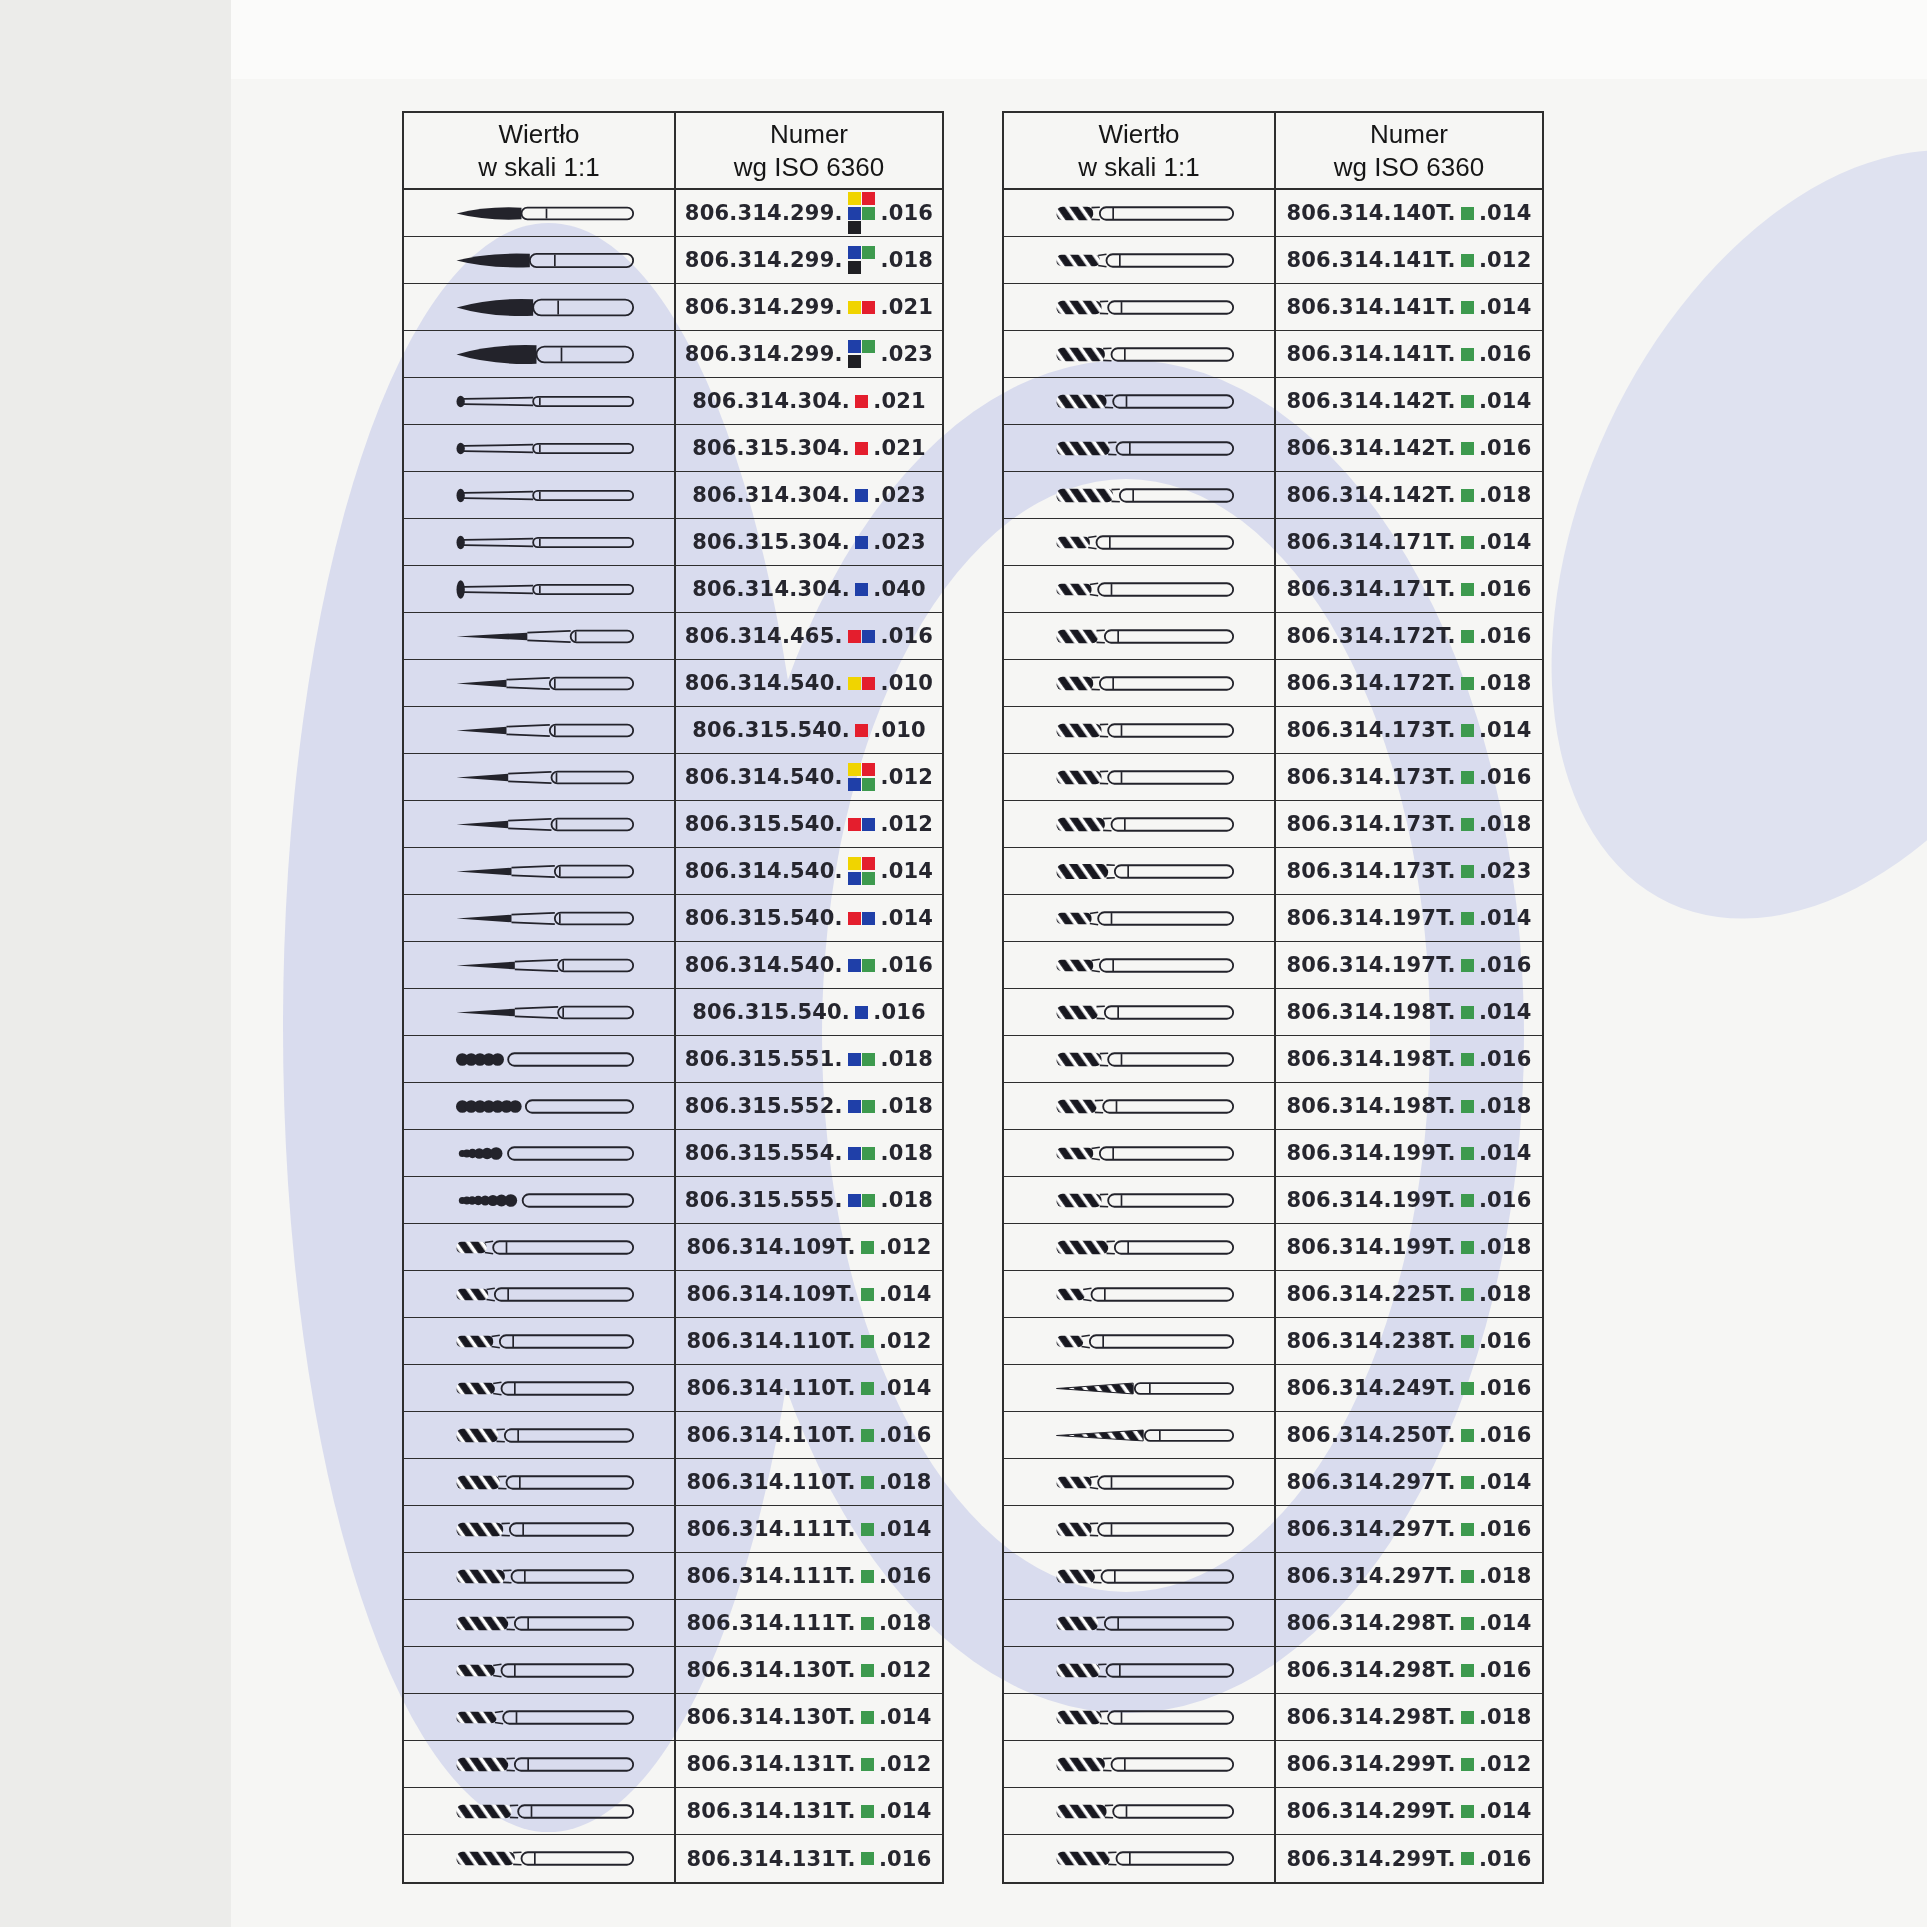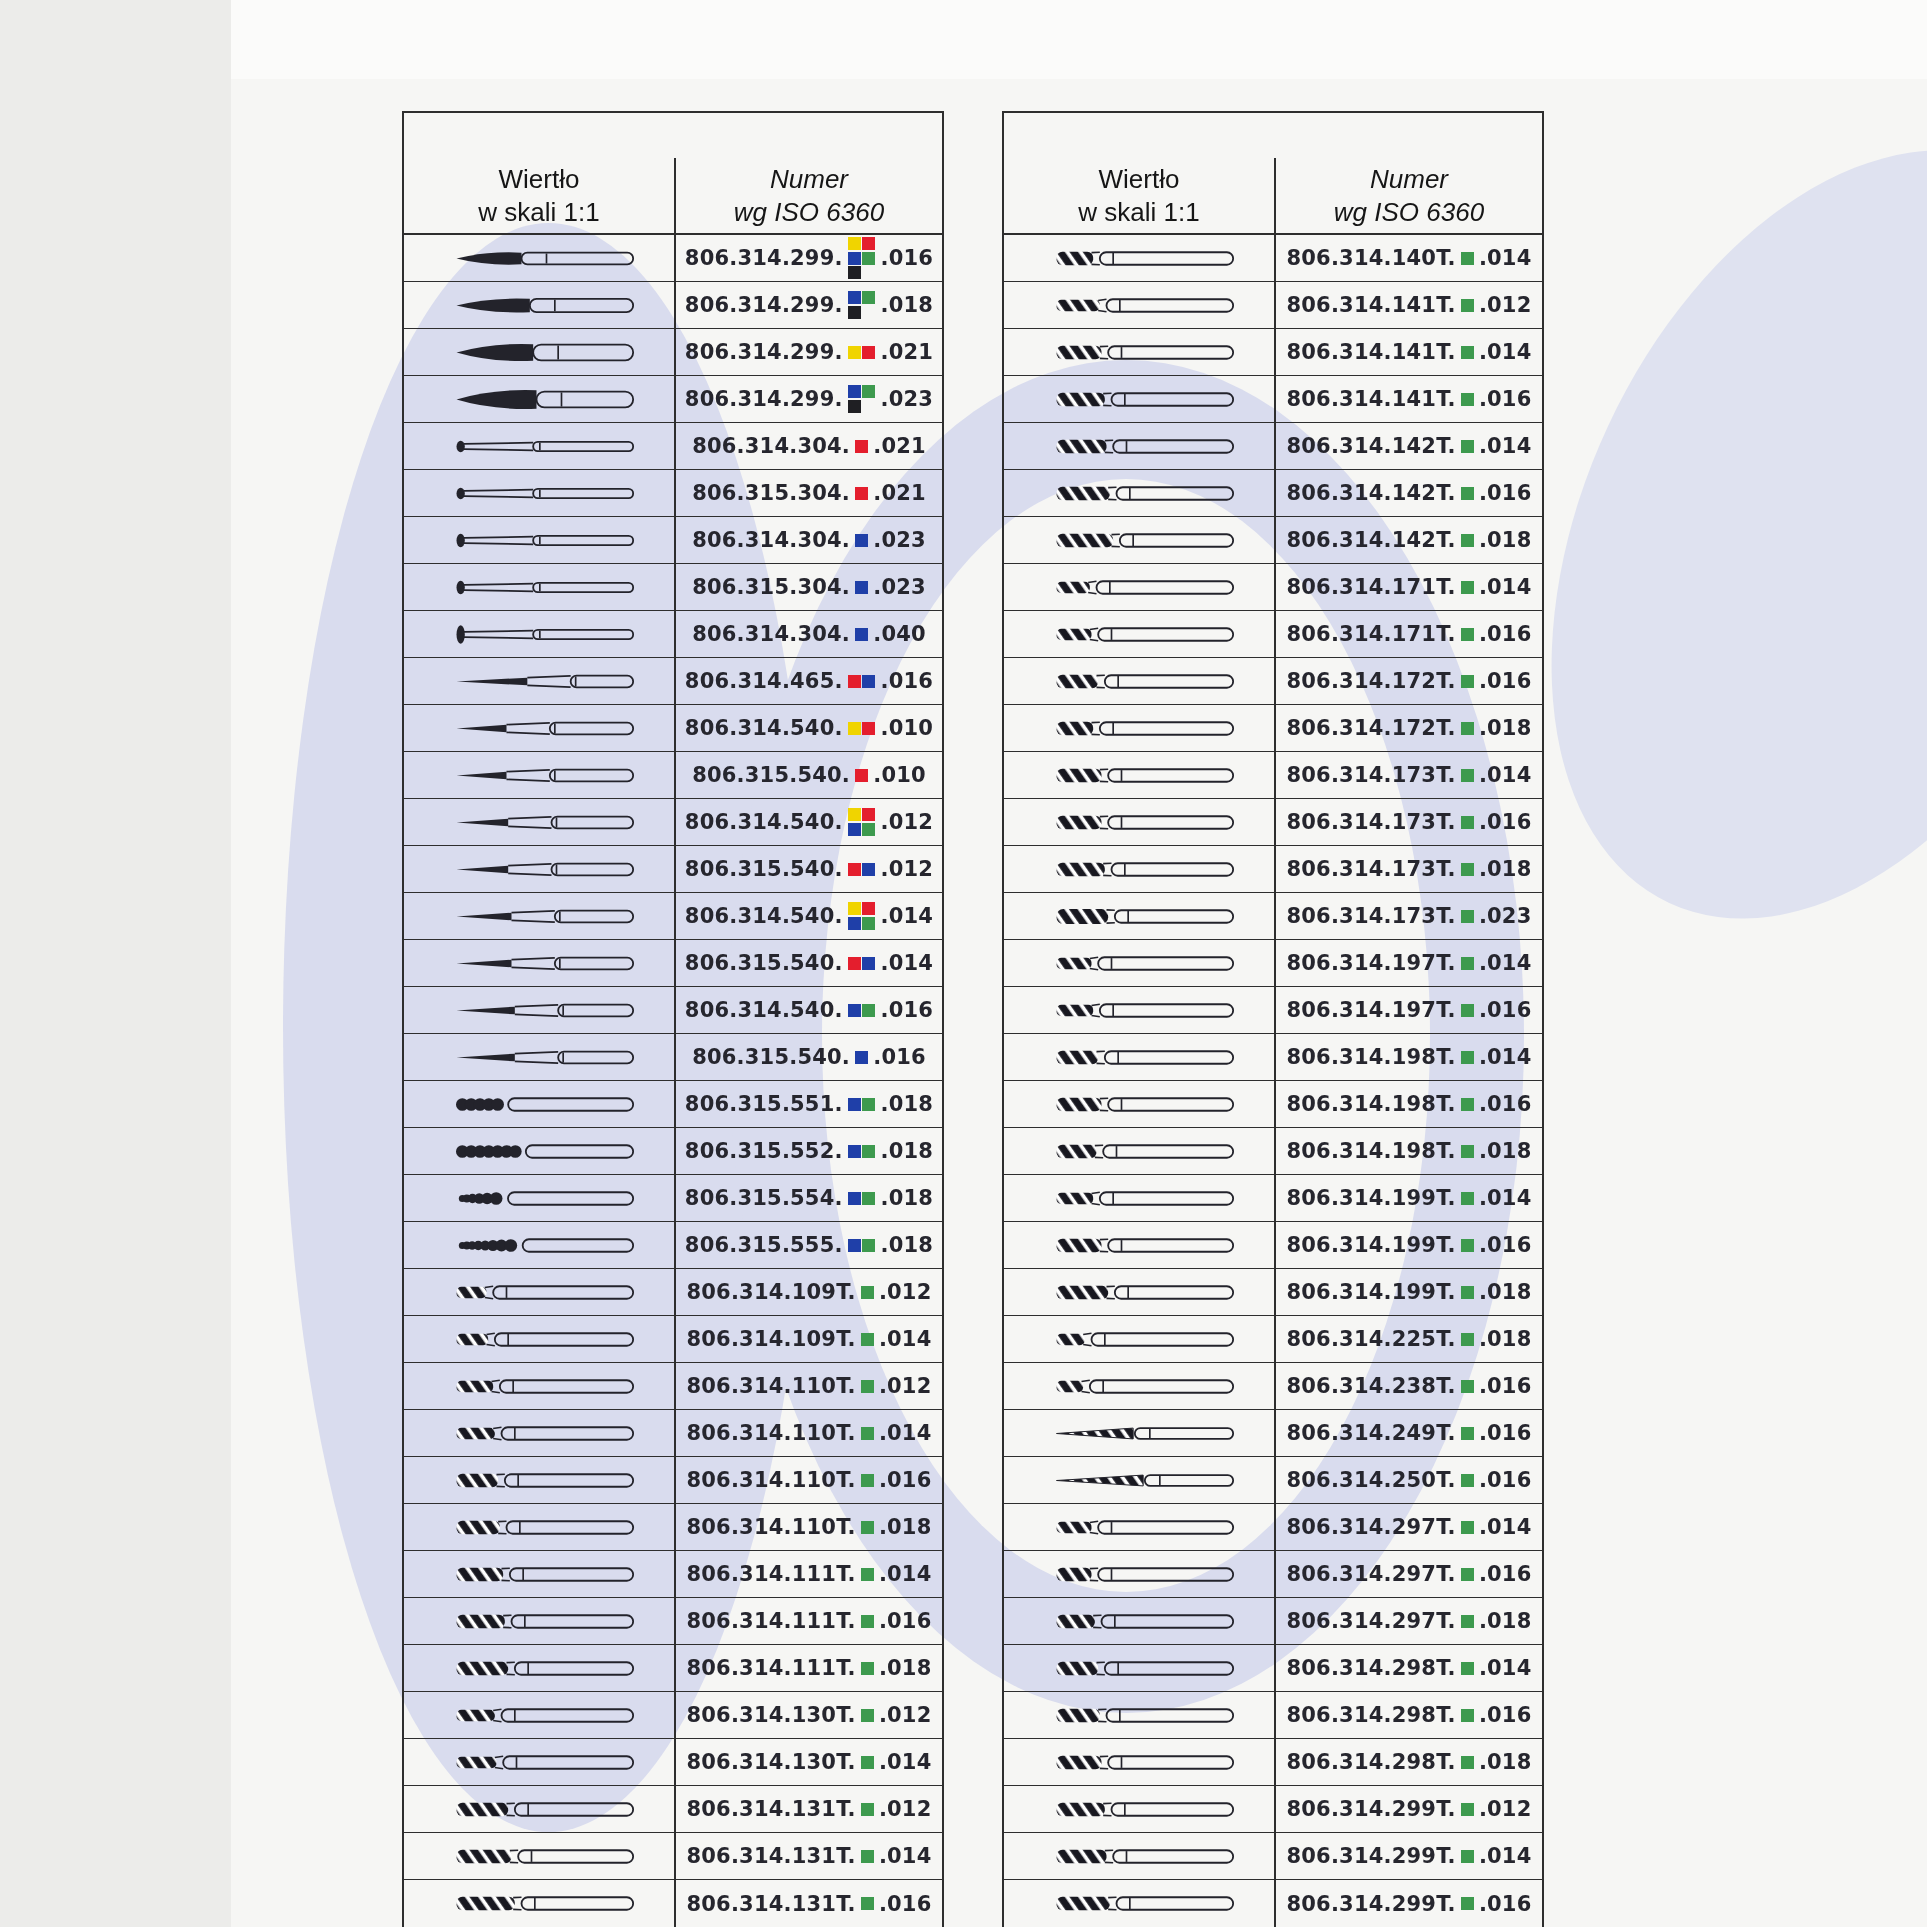--- a/index.html
+++ b/index.html
@@ -16,28 +16,28 @@
   .wm-b-carve { left:822px; top:479px; width:608px; height:1113px; background:#f6f6f4; }
   .wm-c { left:1584px; top:128px; width:514px; height:813px; background:#dfe2f0; transform:rotate(25deg); }
 
   .btable {
     position:absolute; top:111px; width:542px; box-sizing:border-box;
     border:2.6px solid #2e2e2e; z-index:2; background:transparent;
   }
   .btable-left  { left:402px; }
   .btable-right { left:1002px; }
 
-  .thead { display:flex; height:75px; border-bottom:2.6px solid #2e2e2e;margin-top:45px; }
+  .thead { display:flex; height:75px; border-bottom:2.6px solid #2e2e2e; }
   .th {
     display:flex; flex-direction:column; justify-content:center; align-items:center;
     font-family:"Liberation Sans",sans-serif; font-size:26px; line-height:33px; color:#161616;
     box-sizing:border-box;
   }
   .th-drill { width:272px; border-right:2.6px solid #2e2e2e; }
-  .th-num   { flex:1;font-style:italic; }
+  .th-num   { flex:1; }
 
   .trow { display:flex; height:47px; box-sizing:border-box; border-bottom:1.9px solid #2e2e2e; }
   .trow:last-child { border-bottom:none; }
   .cell { box-sizing:border-box; }
   .cell-drill { width:272px; border-right:2.6px solid #2e2e2e; display:flex; align-items:center; }
   .cell-drill svg { width:100%; height:45px; display:block; }
   .cell-num {
     flex:1; display:flex; align-items:center; justify-content:center; gap:5.1px;
     font-weight:bold; font-size:21px; color:#26262e; white-space:nowrap;
     letter-spacing:0.2px; padding:0 3.4px;

